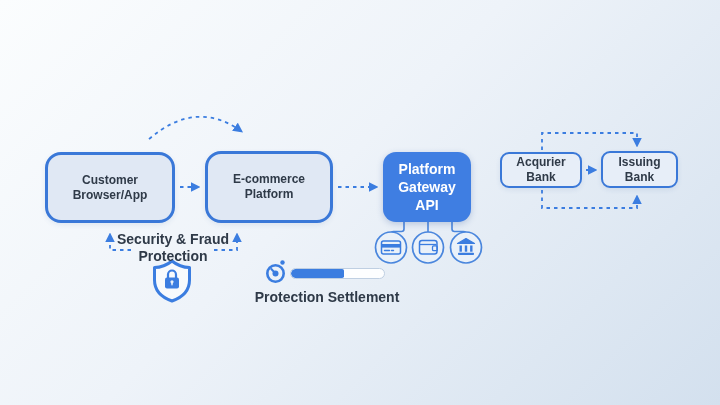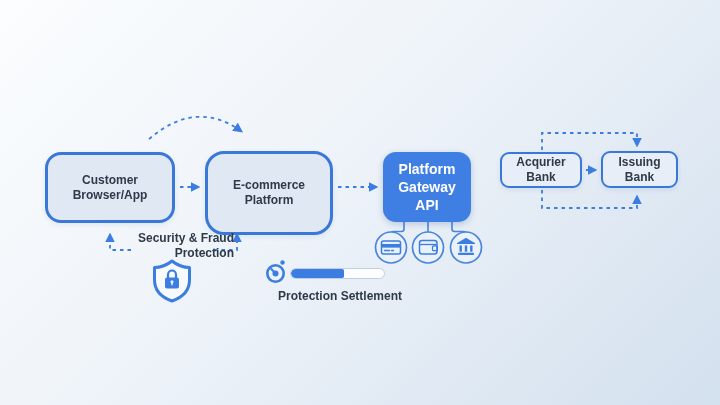--- a/index.html
+++ b/index.html
@@ -19,40 +19,40 @@
     border:3px solid #3a78d8;
     background:#e0e8f4;
     border-radius:16px;
     color:#2f3a48;
     font-weight:bold;
     font-size:12px;
     line-height:1.25;
     box-shadow:0 2px 5px rgba(60,100,160,0.10);
   }
   #node-customer{left:45px;top:152px;width:130px;height:71px;}
-  #node-ecommerce{left:205px;top:151px;width:128px;height:84px;border-radius:19px;}
+  #node-ecommerce{left:205px;top:151px;width:128px;height:72px;}
   #node-gateway{
     left:383px;top:152px;width:88px;height:70px;
     background:#3f7ee2;border:none;border-radius:13px;
     color:#ffffff;font-size:14px;line-height:1.3;
     padding:0 6px;
     box-shadow:0 2px 6px rgba(40,80,150,0.25);
   }
   .node.small{
     border-width:2.5px;border-radius:9px;
     font-size:12px;font-weight:600;
     background:#e7eef8;
   }
   #node-acquirer{left:500px;top:152px;width:82px;height:36px;}
   #node-issuing{left:601px;top:151px;width:77px;height:37px;}
   .caption{
     position:absolute;
-    text-align:right;
+    text-align:center;
     color:#2f3a48;
-    font-size:12px;font-weight:600;line-height:1.22;
+    font-size:14px;font-weight:600;line-height:1.22;
   }
   #security-caption{left:112px;top:231px;width:122px;}
   #settlement-caption{left:252px;top:289px;width:150px;}
   #settlement-progress{
     position:absolute;left:290px;top:268px;width:95px;height:11px;
     box-sizing:border-box;
     background:#fdfeff;border:1px solid #bfcfe2;border-radius:5.5px;
     overflow:hidden;
   }
   #settlement-progress-fill{

